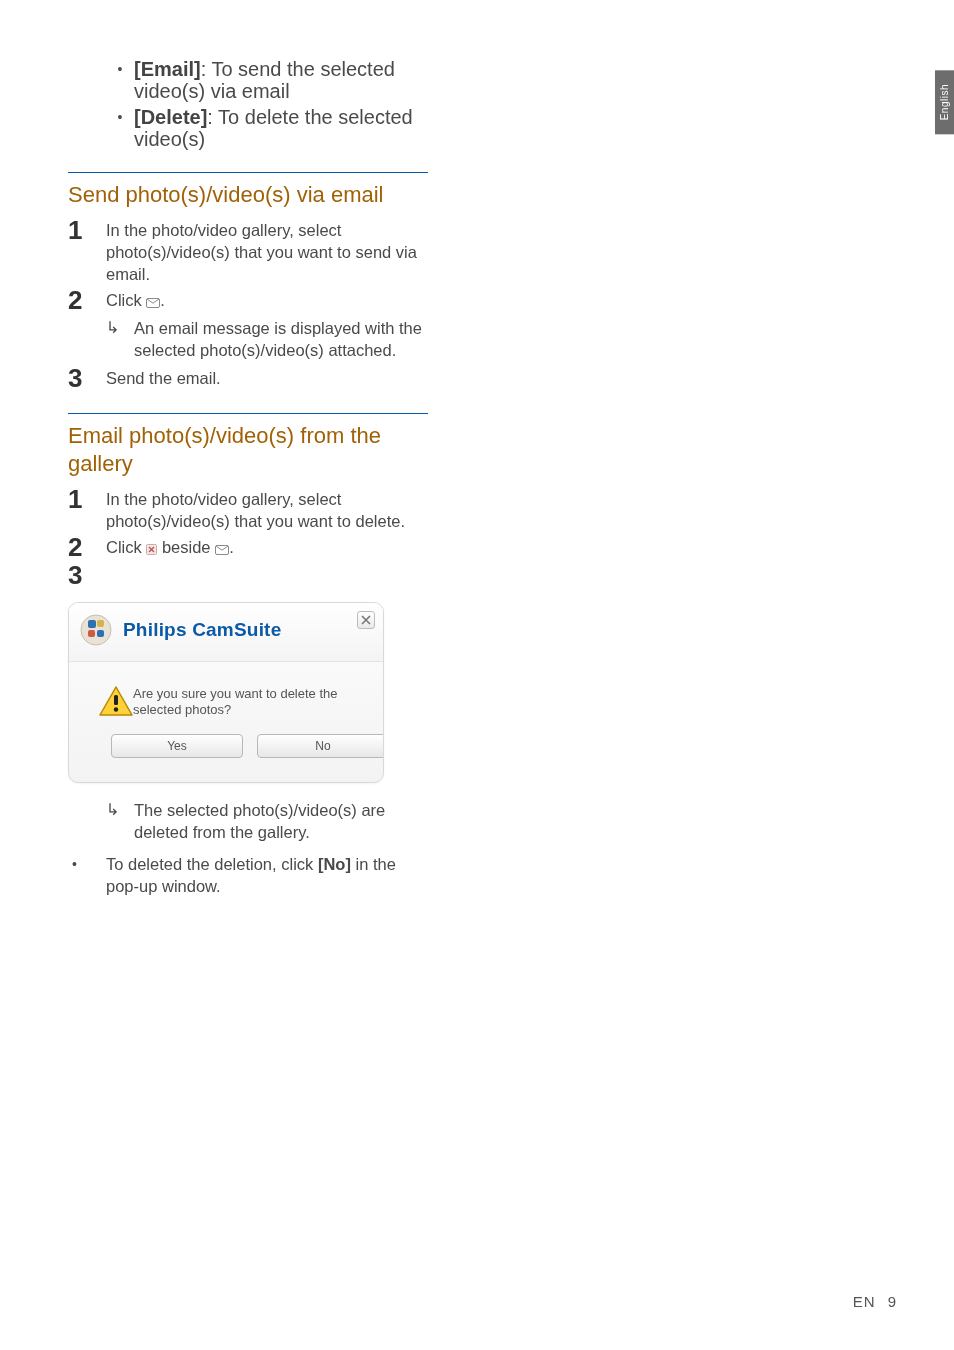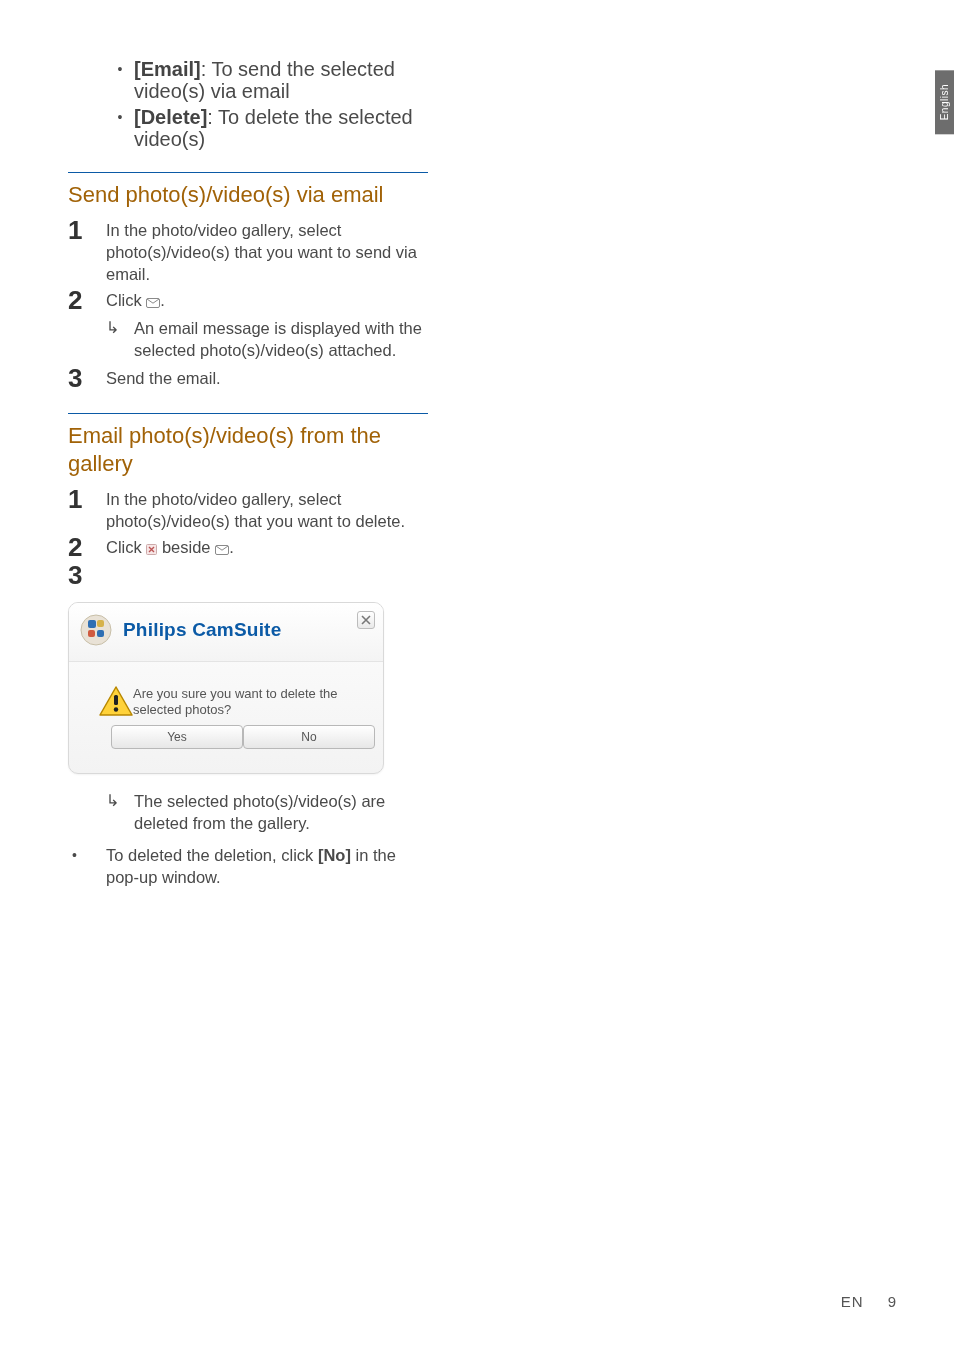--- a/index.html
+++ b/index.html
@@ -28,26 +28,26 @@
   .dialog { margin-top: 14px; border: 1px solid #d9d9d9; border-radius: 10px; background: linear-gradient(#fdfdfd,#f3f3f3); padding: 0; width: 316px; box-shadow: 0 1px 2px rgba(0,0,0,0.05); overflow:hidden; }
   .dlg-header { display:flex; align-items:center; padding:10px 10px 14px 10px; border-bottom:1px solid #e4e4e4; position:relative; background:linear-gradient(#ffffff,#f4f4f4); }
   .dlg-logo { width:34px; height:34px; margin-right:10px; }
   .dlg-title { color:#0b5aa6; font-size:19px; font-weight:700; font-family:"Gill Sans","Segoe UI",Arial,sans-serif; letter-spacing:0.2px; }
   .dlg-close { position:absolute; right:8px; top:8px; width:18px; height:18px; border:1px solid #bcbcbc; border-radius:3px; background:linear-gradient(#fff,#e9e9e9); display:flex; align-items:center; justify-content:center; }
   .dlg-close svg { width:10px; height:10px; }
   .dlg-body { padding: 24px 18px 10px 18px; }
   .warn-row { display:flex; margin-left:12px; }
   .warn-tri svg { width:34px; height:30px; }
   .warn-text { font-size:13px; color:#555; line-height:16px; font-family: Arial, sans-serif; }
-  .btn-row { display:flex; margin:5px 10px 14px 24px; }
+  .btn-row { display:flex; gap:14px; margin:14px 10px 14px 24px; }
   .btn { flex:0 0 132px; height:24px; border:1px solid #b8b8b8; border-radius:4px; background:linear-gradient(#ffffff,#e7e7e7); font-size:12px; color:#555; display:flex; align-items:center; justify-content:center; font-family:Arial,sans-serif; }
   .outer-bullet { display:flex; align-items:flex-start; margin-top:10px; }
   .outer-bullet .dot { width:38px; flex:0 0 38px; text-align:left; padding-left:4px; font-size:14px; line-height:22px; }
   .outer-bullet .txt { font-size:16.5px; line-height:22px; font-weight:300; }
-  .footer { position:absolute; bottom:40px; right:58px; font-size:15px; color:#555; display:flex; gap:24px; align-items:flex-end;}
+  .footer { position:absolute; bottom:40px; right:58px; font-size:15px; color:#555; display:flex; gap:12px; align-items:flex-end;}
   .footer .lang { font-weight:400; letter-spacing:1px; }
   .footer .pg { font-weight:300; }
 </style>
 </head>
 <body>
 
 <div class="page">
   <div class="lang-tab">English</div>
 
   <div class="col">

